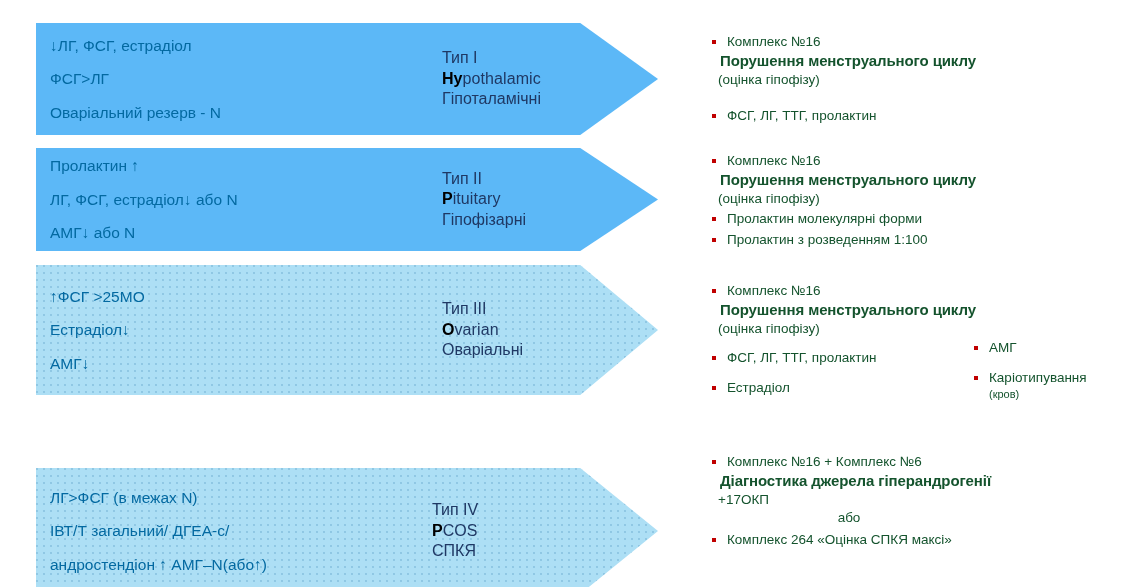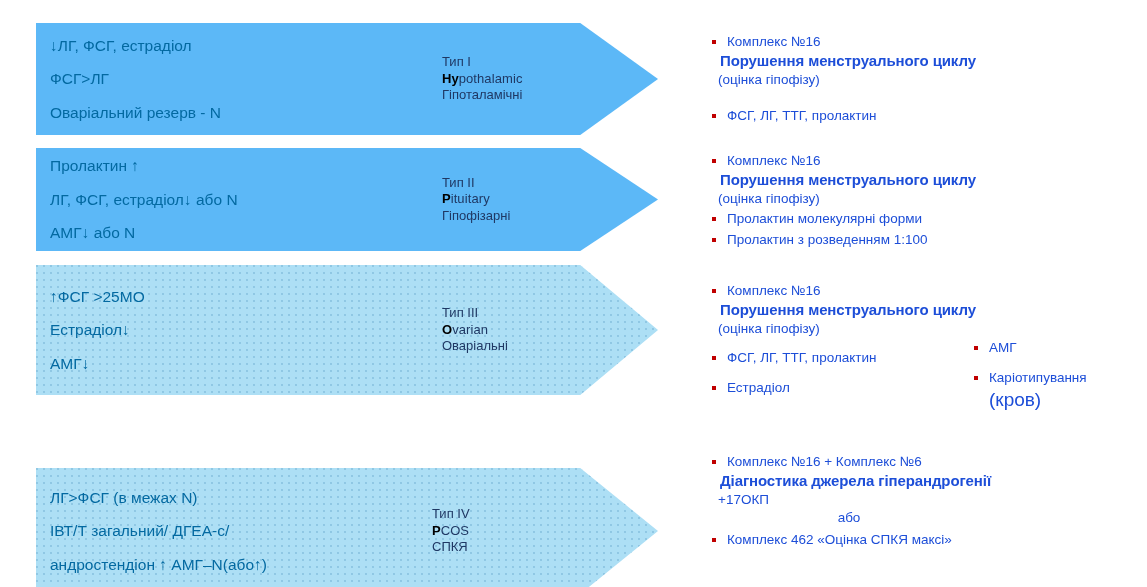--- a/index.html
+++ b/index.html
@@ -64,38 +64,38 @@
     margin: 0 0 18px 0;
     white-space: nowrap;
   }
   .arrow-criteria .cline:last-child {
     margin-bottom: 0;
   }
 
   .arrow-label {
     margin-left: 12px;
     color: #1f3864;
-    font-size: 13px;
+    font-size: 16px;
     line-height: 1.28;
     white-space: nowrap;
   }
   .arrow-label .lead {
     color: #000000;
     font-weight: bold;
   }
   .arrow-label .en {
     letter-spacing: 0.1px;
   }
 
   
   .details-row {
     position: absolute;
     left: 706px;
     width: 436px;
-    color: #1d4ed8;
+    color: #14532d;
   }
   .details-cols {
     display: flex;
     align-items: flex-start;
   }
   .details-col {
     flex: 0 0 auto;
   }
   .details-col.primary { width: 262px; }
   .details-col.secondary { width: 168px; }
@@ -127,21 +127,21 @@
     white-space: nowrap;
   }
   .bullet-item .sub {
     display: block;
     font-size: 13.5px;
     line-height: 1.3;
     margin-left: -9px;
   }
   .bullet-item .plain {
     display: block;
-    font-size: 19px;
+    font-size: 11px;
     line-height: 1.35;
     margin-left: -9px;
   }
   .bullet-item .centered {
     display: block;
     text-align: center;
     font-size: 13.5px;
     line-height: 1.5;
     margin-left: -9px;
   }
@@ -284,19 +284,19 @@
   <div class="details-row" style="top:452px;">
     <div class="details-cols">
       <div class="details-col primary" style="width:420px;">
         <div class="bullet-item">
           <span>Комплекс №16  + Комплекс №6</span>
           <span class="emphasis">Діагностика джерела гіперандрогенії</span>
           <span class="sub">+17ОКП</span>
           <span class="centered" style="width:262px;">або</span>
         </div>
         <div class="bullet-item">
-          <span>Комплекс 462 «Оцінка СПКЯ максі»</span>
+          <span>Комплекс 264 «Оцінка СПКЯ максі»</span>
         </div>
       </div>
     </div>
   </div>
 
 </div>
 
 </body></html>

